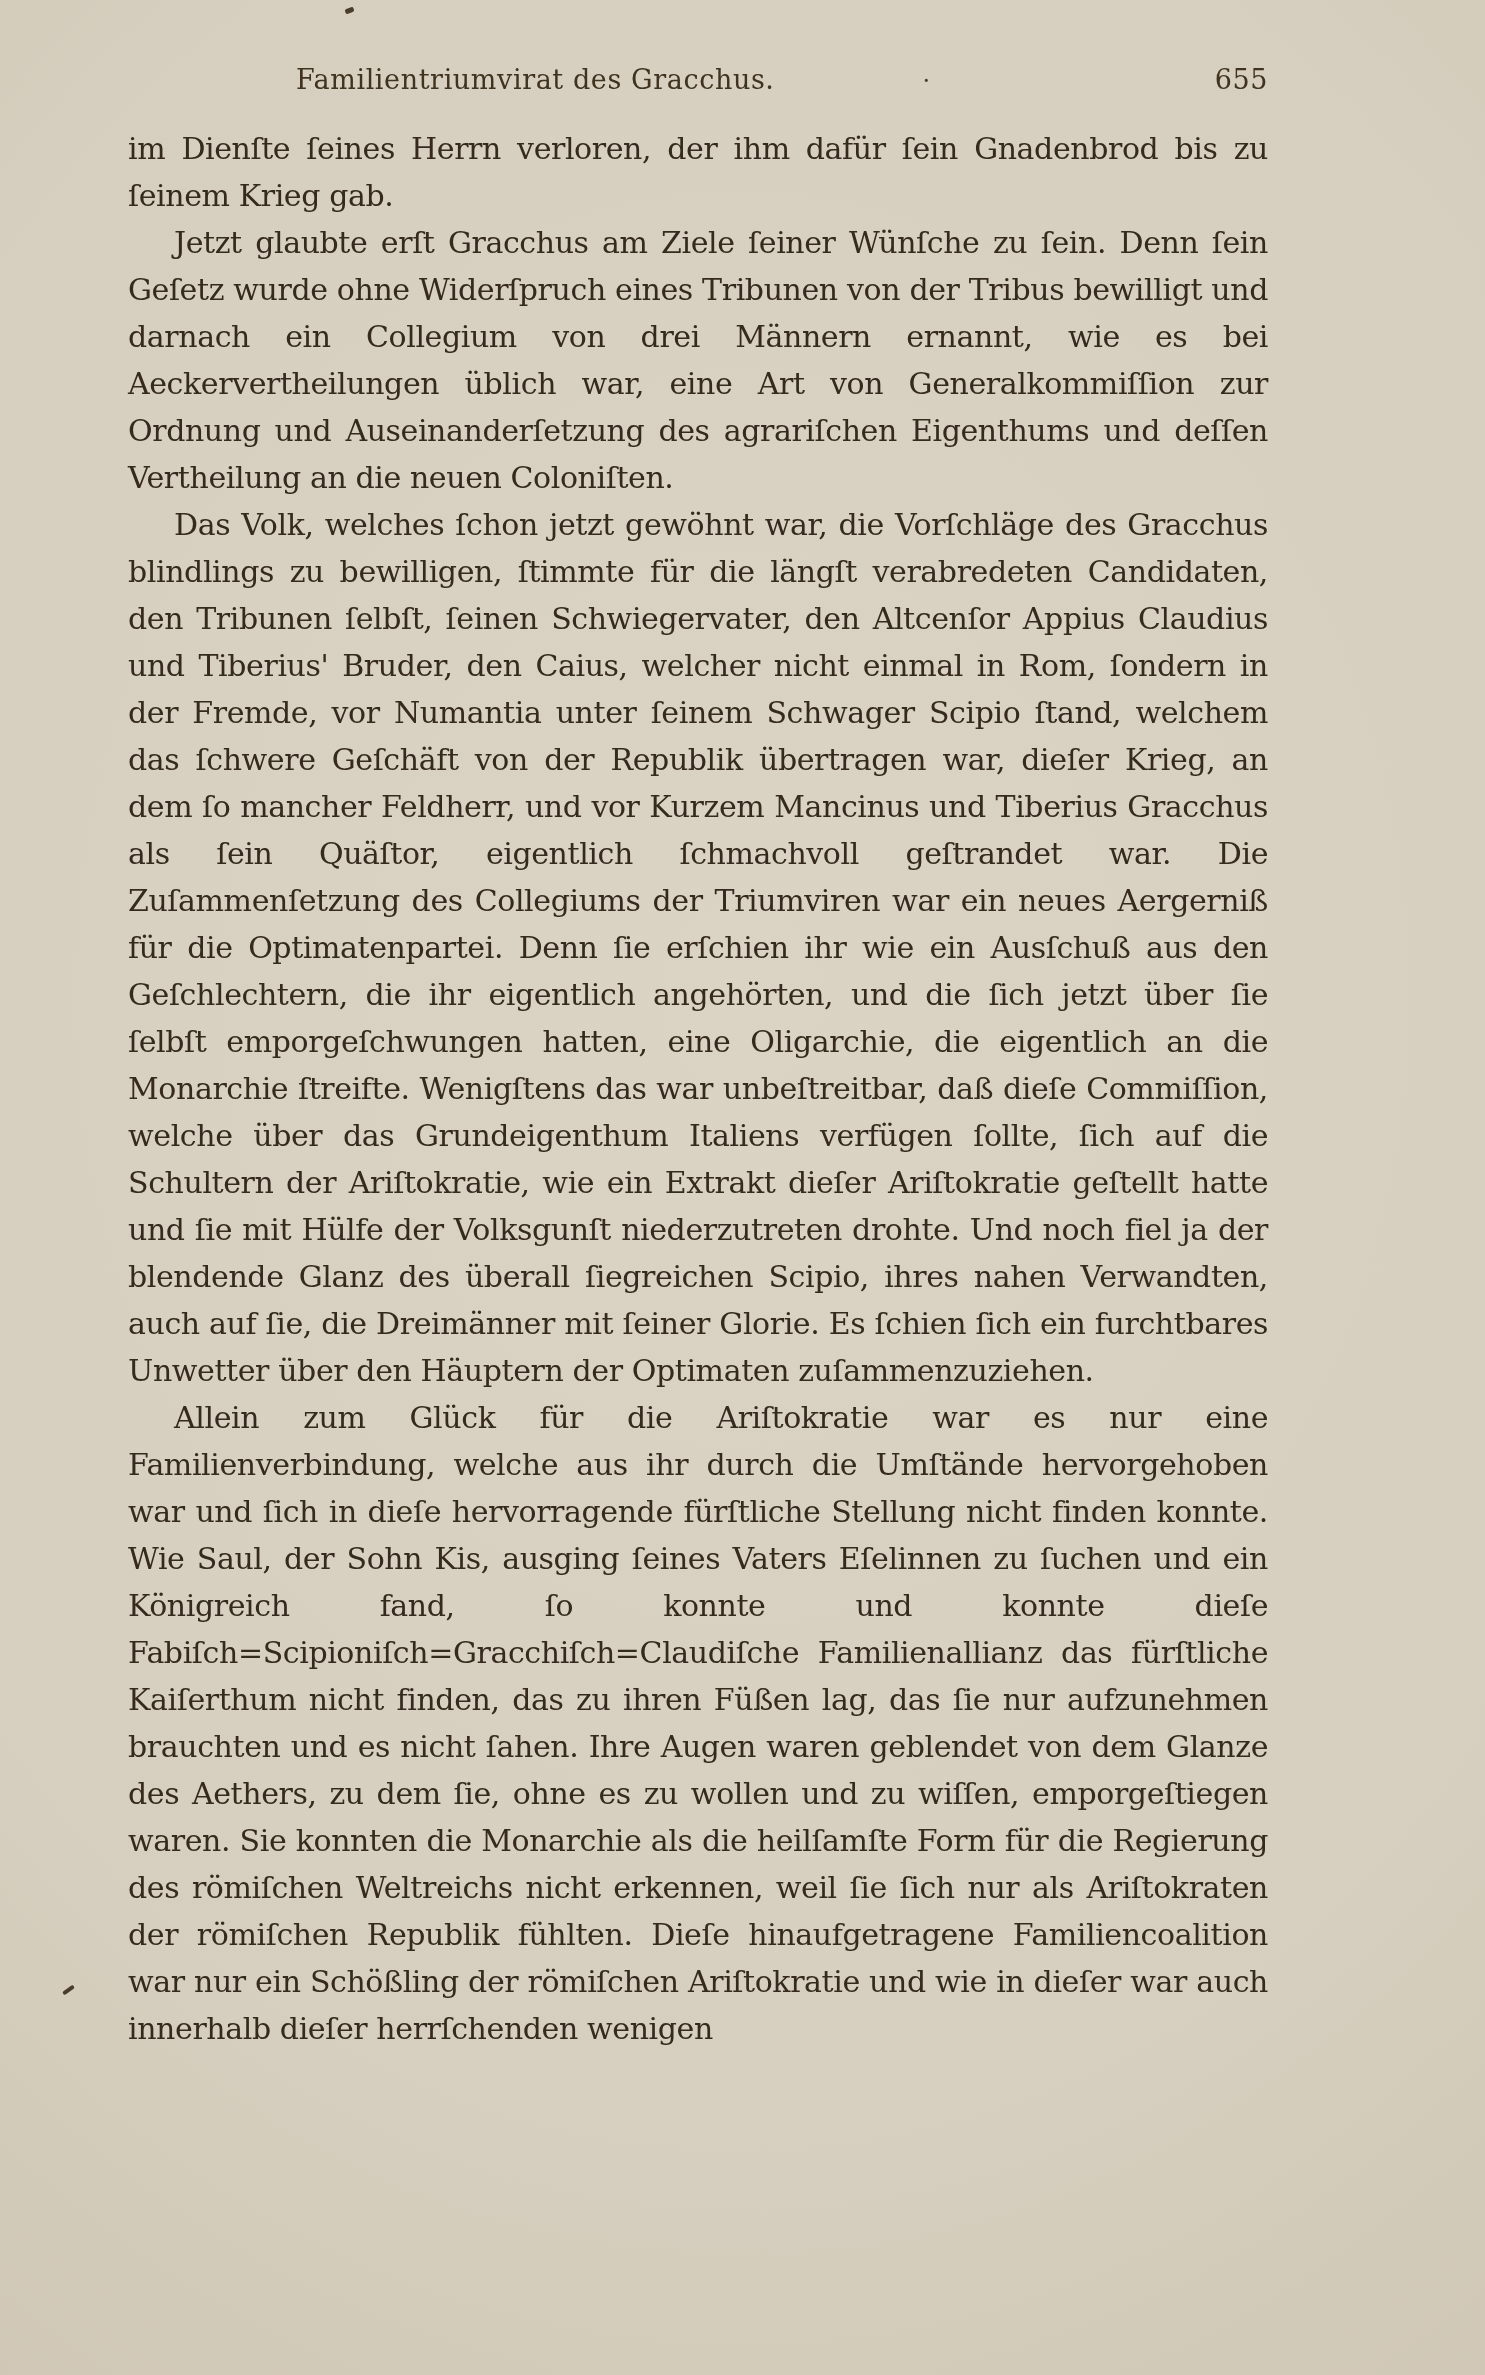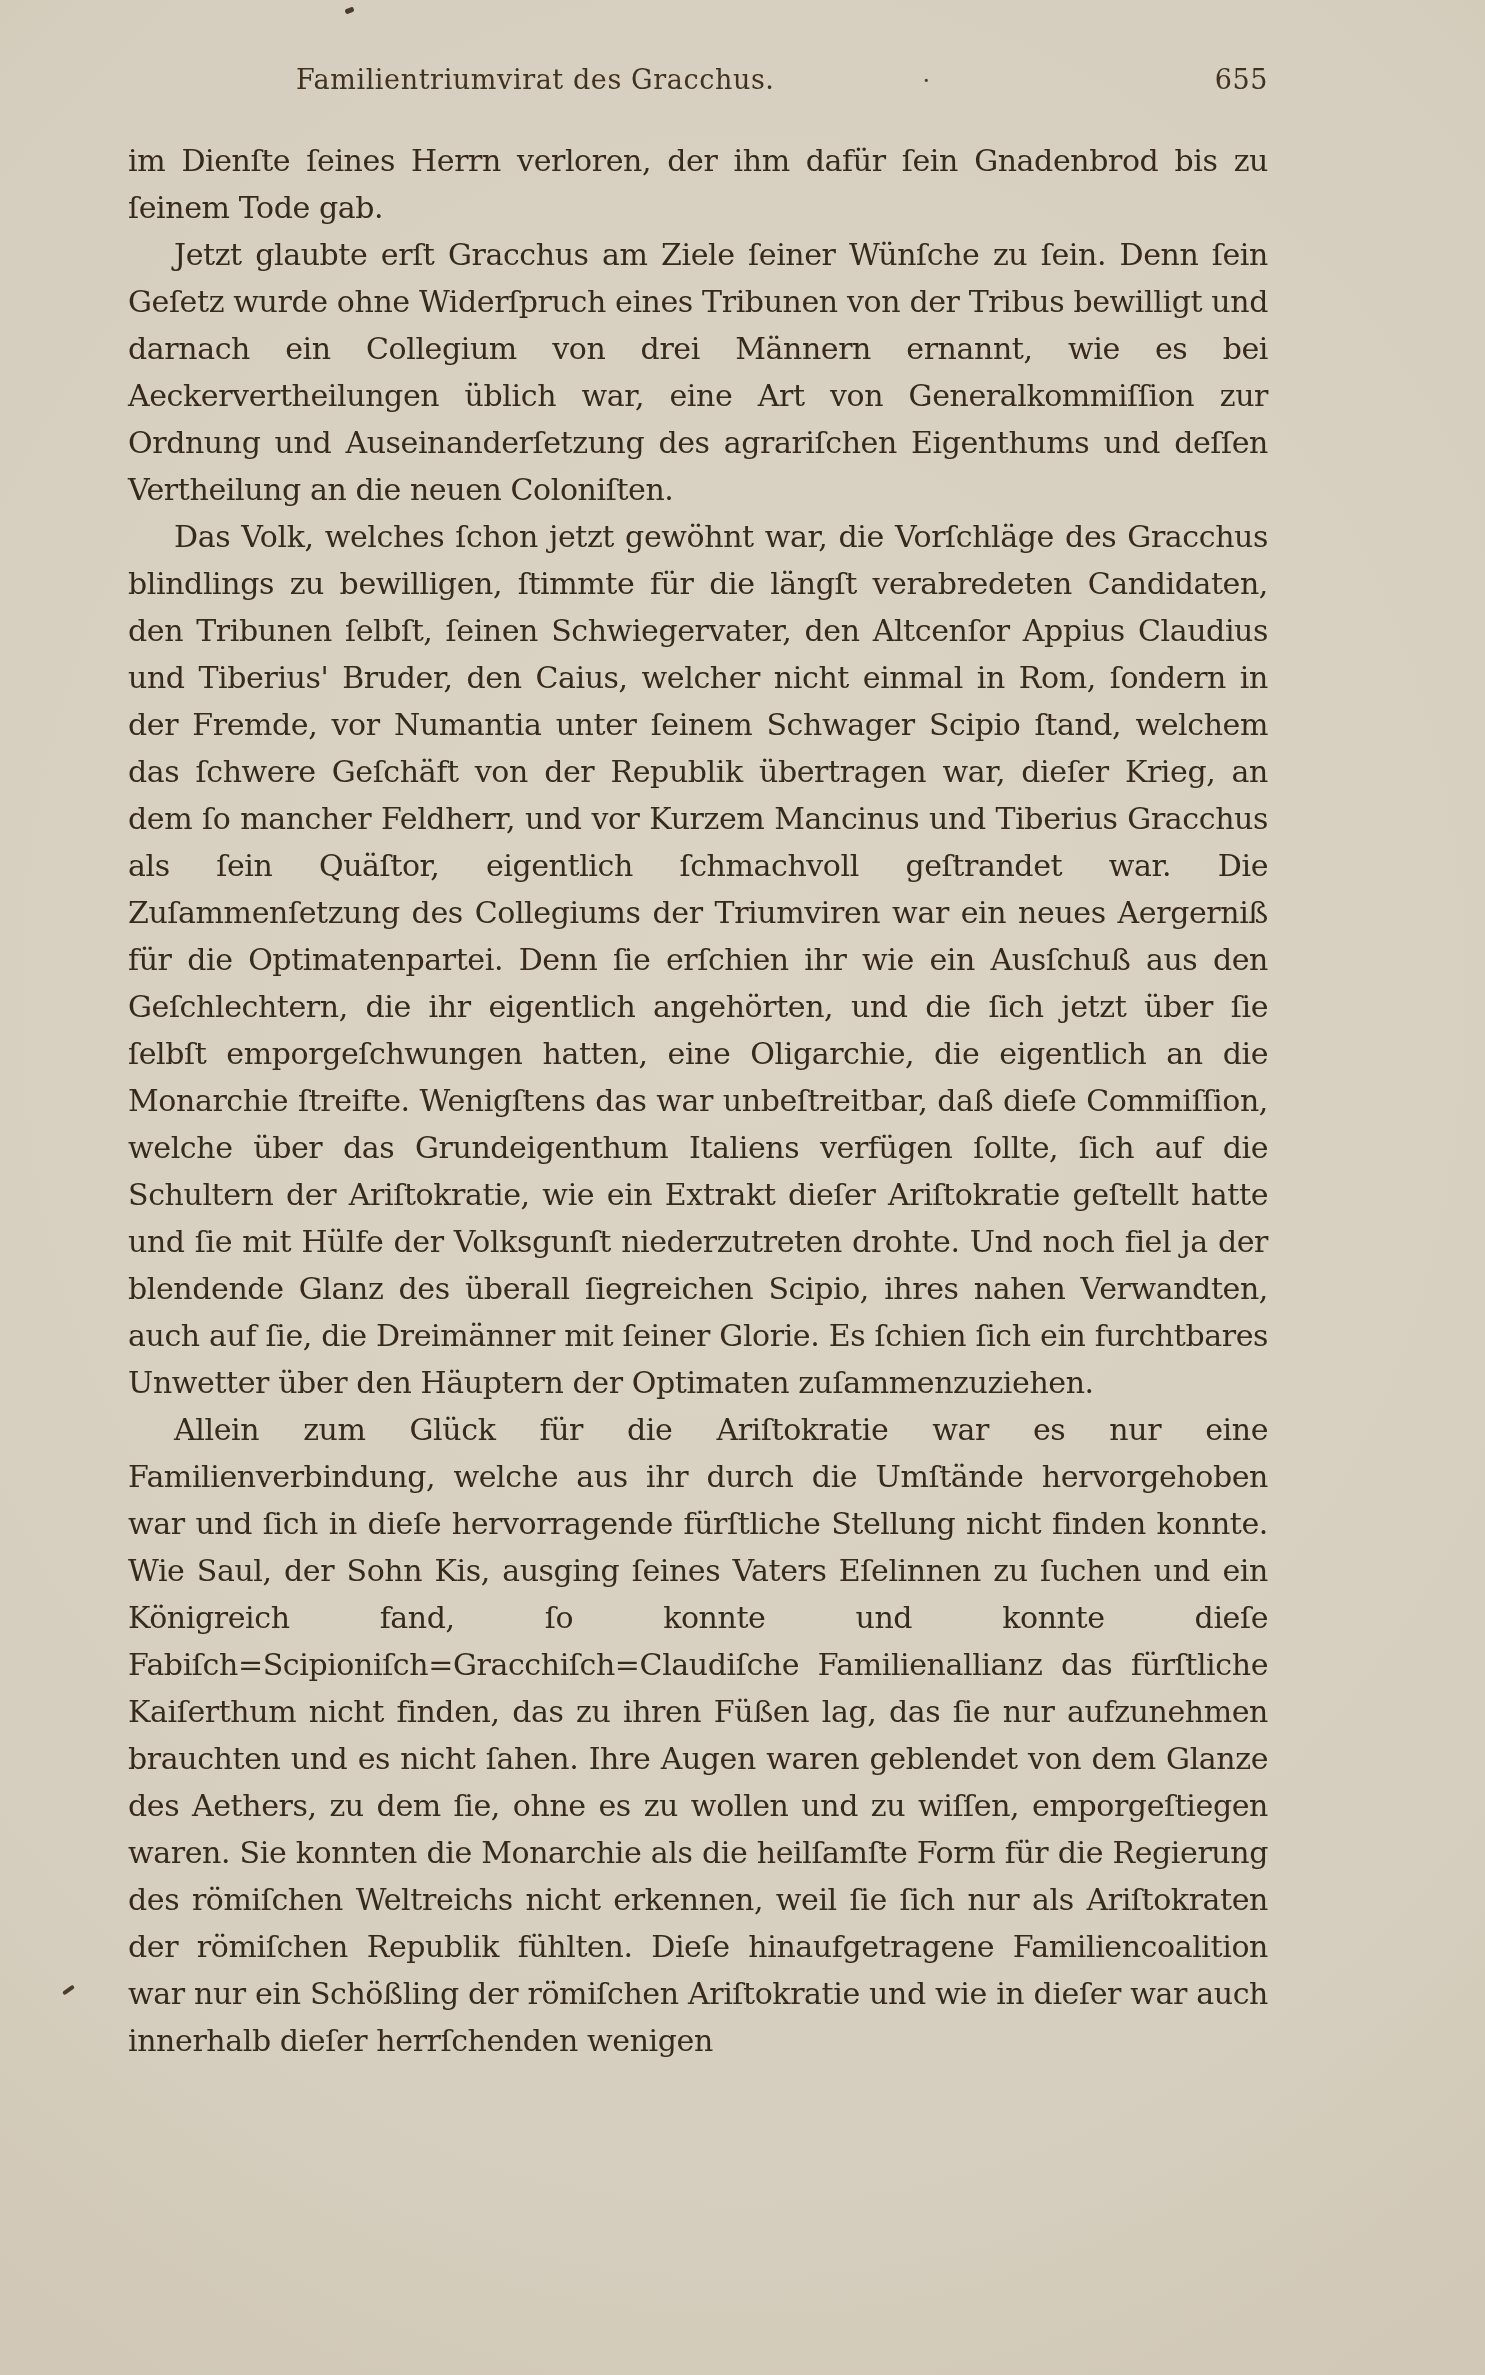--- a/index.html
+++ b/index.html
@@ -23,21 +23,21 @@
     left: 128px;
     top: 64px;
     width: 1140px;
   }
   .header {
     display: flex;
     align-items: baseline;
     font-size: 27px;
     letter-spacing: 0.6px;
     color: #40331f;
-    margin-bottom: 42px;
+    margin-bottom: 30px;
   }
   .running-title { margin-left: 168px; }
   .header-dot   { margin-left: 148px; font-size: 24px; color: #4a3d2b; }
   .page-number  { margin-left: auto; font-size: 27px; color: #40331f; }
   .body-text p {
     margin: 0;
     font-size: 30px;
     line-height: 47px;
     letter-spacing: -0.4px;
     text-align: justify;
@@ -61,21 +61,21 @@
 
   <div class="content">
 
     <div class="header">
       <span class="running-title">Familientriumvirat des Gracchus.</span>
       <span class="header-dot">·</span>
       <span class="page-number">655</span>
     </div>
 
     <div class="body-text">
-      <p class="no-indent">im Dienſte ſeines Herrn verloren, der ihm dafür ſein Gnadenbrod bis zu ſeinem Tode gab.</p>
+      <p class="no-indent">im Dienſte ſeines Herrn verloren, der ihm dafür ſein Gnadenbrod bis zu ſeinem Krieg gab.</p>
       <p>Jetzt glaubte erſt Gracchus am Ziele ſeiner Wünſche zu ſein. Denn ſein Geſetz wurde ohne Widerſpruch eines Tribunen von der Tribus bewilligt und darnach ein Collegium von drei Männern ernannt, wie es bei Aeckervertheilungen üblich war, eine Art von Generalkommiſſion zur Ordnung und Auseinanderſetzung des agrariſchen Eigenthums und deſſen Vertheilung an die neuen Coloniſten.</p>
       <p>Das Volk, welches ſchon jetzt gewöhnt war, die Vorſchläge des Gracchus blindlings zu bewilligen, ſtimmte für die längſt verabredeten Candidaten, den Tribunen ſelbſt, ſeinen Schwiegervater, den Altcenſor Appius Claudius und Tiberius' Bruder, den Caius, welcher nicht einmal in Rom, ſondern in der Fremde, vor Numantia unter ſeinem Schwager Scipio ſtand, welchem das ſchwere Geſchäft von der Republik übertragen war, dieſer Krieg, an dem ſo mancher Feldherr, und vor Kurzem Mancinus und Tiberius Gracchus als ſein Quäſtor, eigentlich ſchmachvoll geſtrandet war. Die Zuſammenſetzung des Collegiums der Triumviren war ein neues Aergerniß für die Optimatenpartei. Denn ſie erſchien ihr wie ein Ausſchuß aus den Geſchlechtern, die ihr eigentlich angehörten, und die ſich jetzt über ſie ſelbſt emporgeſchwungen hatten, eine Oligarchie, die eigentlich an die Monarchie ſtreifte. Wenigſtens das war unbeſtreitbar, daß dieſe Commiſſion, welche über das Grundeigenthum Italiens verfügen ſollte, ſich auf die Schultern der Ariſtokratie, wie ein Extrakt dieſer Ariſtokratie geſtellt hatte und ſie mit Hülfe der Volksgunſt niederzutreten drohte. Und noch fiel ja der blendende Glanz des überall ſiegreichen Scipio, ihres nahen Verwandten, auch auf ſie, die Dreimänner mit ſeiner Glorie. Es ſchien ſich ein furchtbares Unwetter über den Häuptern der Optimaten zuſammenzuziehen.</p>
       <p>Allein zum Glück für die Ariſtokratie war es nur eine Familienverbindung, welche aus ihr durch die Umſtände hervorgehoben war und ſich in dieſe hervorragende fürſtliche Stellung nicht finden konnte. Wie Saul, der Sohn Kis, ausging ſeines Vaters Eſelinnen zu ſuchen und ein Königreich fand, ſo konnte und konnte dieſe Fabiſch=Scipioniſch=Gracchiſch=Claudiſche Familienallianz das fürſtliche Kaiſerthum nicht finden, das zu ihren Füßen lag, das ſie nur aufzunehmen brauchten und es nicht ſahen. Ihre Augen waren geblendet von dem Glanze des Aethers, zu dem ſie, ohne es zu wollen und zu wiſſen, emporgeſtiegen waren. Sie konnten die Monarchie als die heilſamſte Form für die Regierung des römiſchen Weltreichs nicht erkennen, weil ſie ſich nur als Ariſtokraten der römiſchen Republik fühlten. Dieſe hinaufgetragene Familiencoalition war nur ein Schößling der römiſchen Ariſtokratie und wie in dieſer war auch innerhalb dieſer herrſchenden wenigen</p>
     </div>
 
   </div>
 
   <span class="ink-mark bottom"></span>
 
 </div>

